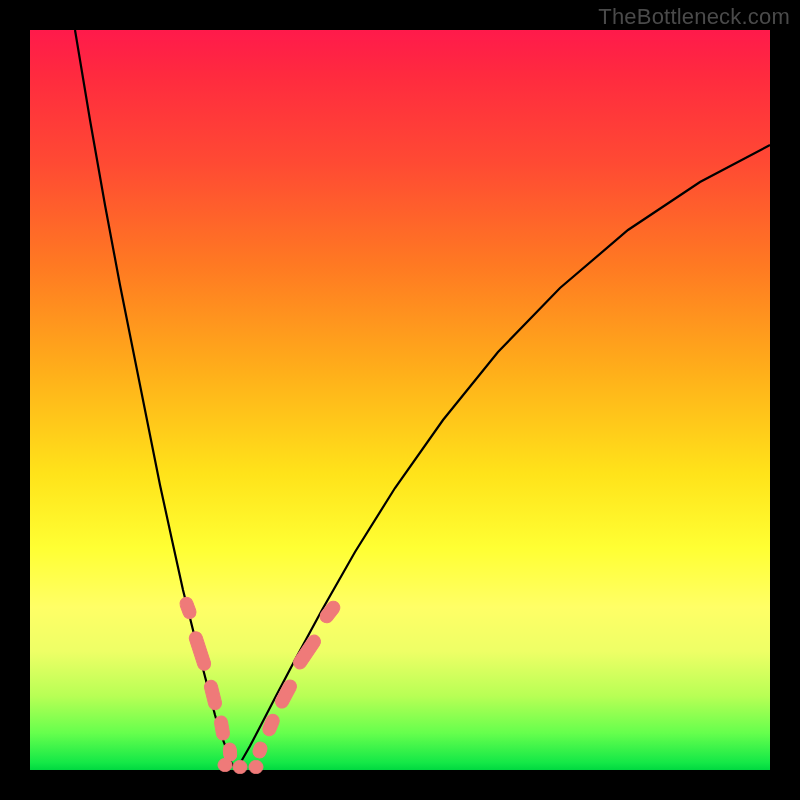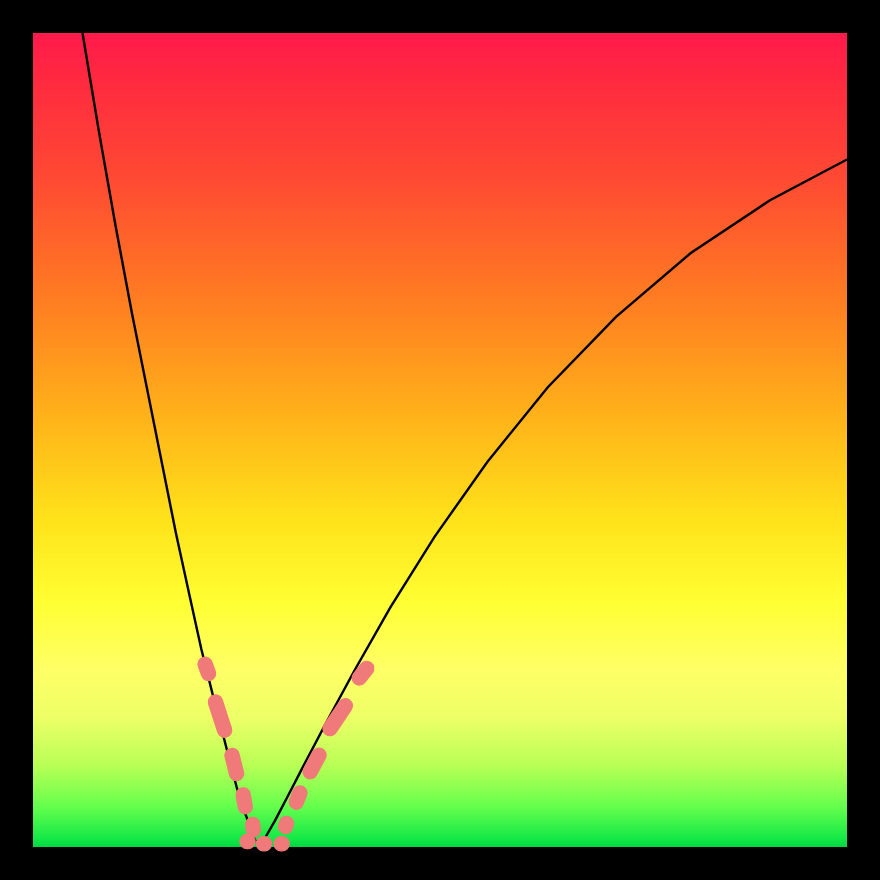--- a/index.html
+++ b/index.html
@@ -89,13 +89,14 @@
         <rect x="-7" y="-6.5" width="14" height="13" rx="6.5" ry="6.5" class="marker" transform="translate(210 737) rotate(0)"></rect>
         <rect x="-7" y="-6.5" width="14" height="13" rx="6.5" ry="6.5" class="marker" transform="translate(226 737) rotate(0)"></rect>
         <rect x="-8" y="-6.5" width="16" height="13" rx="6.5" ry="6.5" class="marker" transform="translate(230 720) rotate(-72)"></rect>
         <rect x="-11" y="-6.5" width="22" height="13" rx="6.5" ry="6.5" class="marker" transform="translate(241 695) rotate(-68)"></rect>
         <rect x="-15" y="-6.5" width="30" height="13" rx="6.5" ry="6.5" class="marker" transform="translate(256 664) rotate(-62)"></rect>
         <rect x="-19" y="-6.5" width="38" height="13" rx="6.5" ry="6.5" class="marker" transform="translate(277 622) rotate(-56)"></rect>
         <rect x="-12" y="-6.5" width="24" height="13" rx="6.5" ry="6.5" class="marker" transform="translate(300 582) rotate(-52)"></rect>
       </g>
   </svg>
 
+  <div class="watermark">TheBottleneck.com</div>
 </div>
 
 </body></html>

